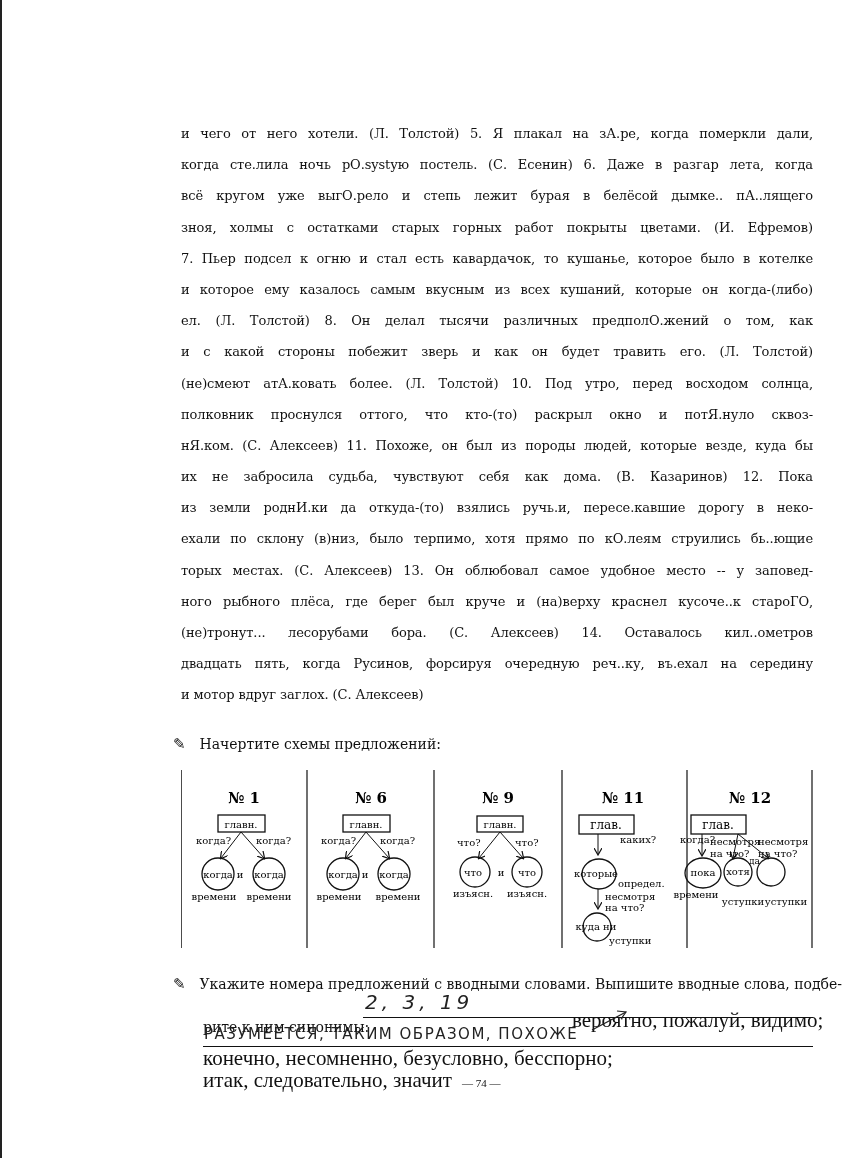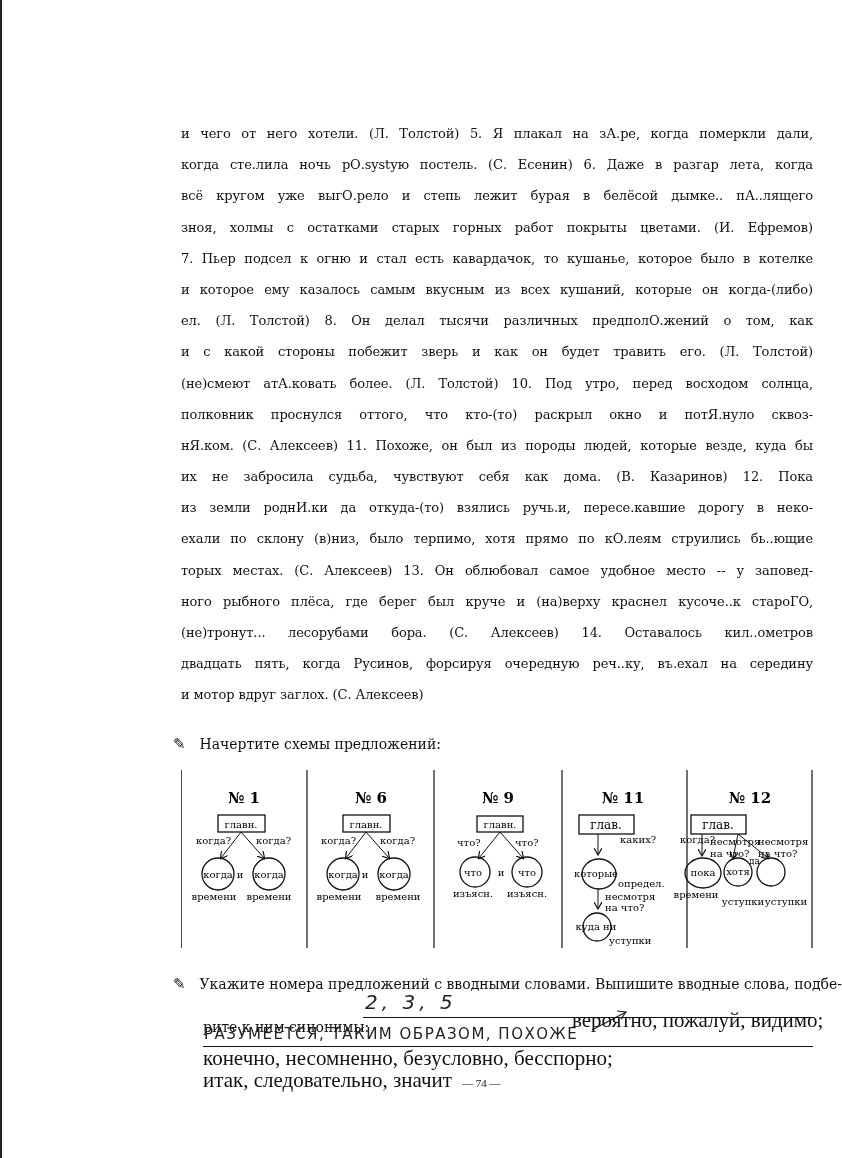--- a/index.html
+++ b/index.html
@@ -161,21 +161,21 @@
       <text x="98" y="135" font-size="10" text-anchor="middle">уступки</text>
     </g>
   </svg>
 </div>
 
 <div class="task" style="top:975px;">
   <span class="pen">✎</span>
   <span>Укажите номера предложений с вводными словами. Выпишите вводные слова, подбе-</span>
 </div>
 <div class="answer1" style="top:1019px;">рите к ним синонимы:</div>
-<div class="hwnum">2, 3, 5</div>
+<div class="hwnum">2, 3, 19</div>
 <div class="ul1"></div>
 <div class="typed1">вероятно, пожалуй, видимо;</div>
 <svg style="position:absolute;left:590px;top:1008px;width:40px;height:25px;">
   <line x1="2" y1="22" x2="36" y2="4" stroke="#222" stroke-width="1.2"></line>
   <path d="M27,3 L36,4 L31,11" fill="none" stroke="#222" stroke-width="1.2"></path>
 </svg>
 <div class="hw2">РАЗУМЕЕТСЯ, ТАКИМ ОБРАЗОМ, ПОХОЖЕ</div>
 <div class="ul2"></div>
 <div class="typed2">
   <div>конечно, несомненно, безусловно, бесспорно;</div>

